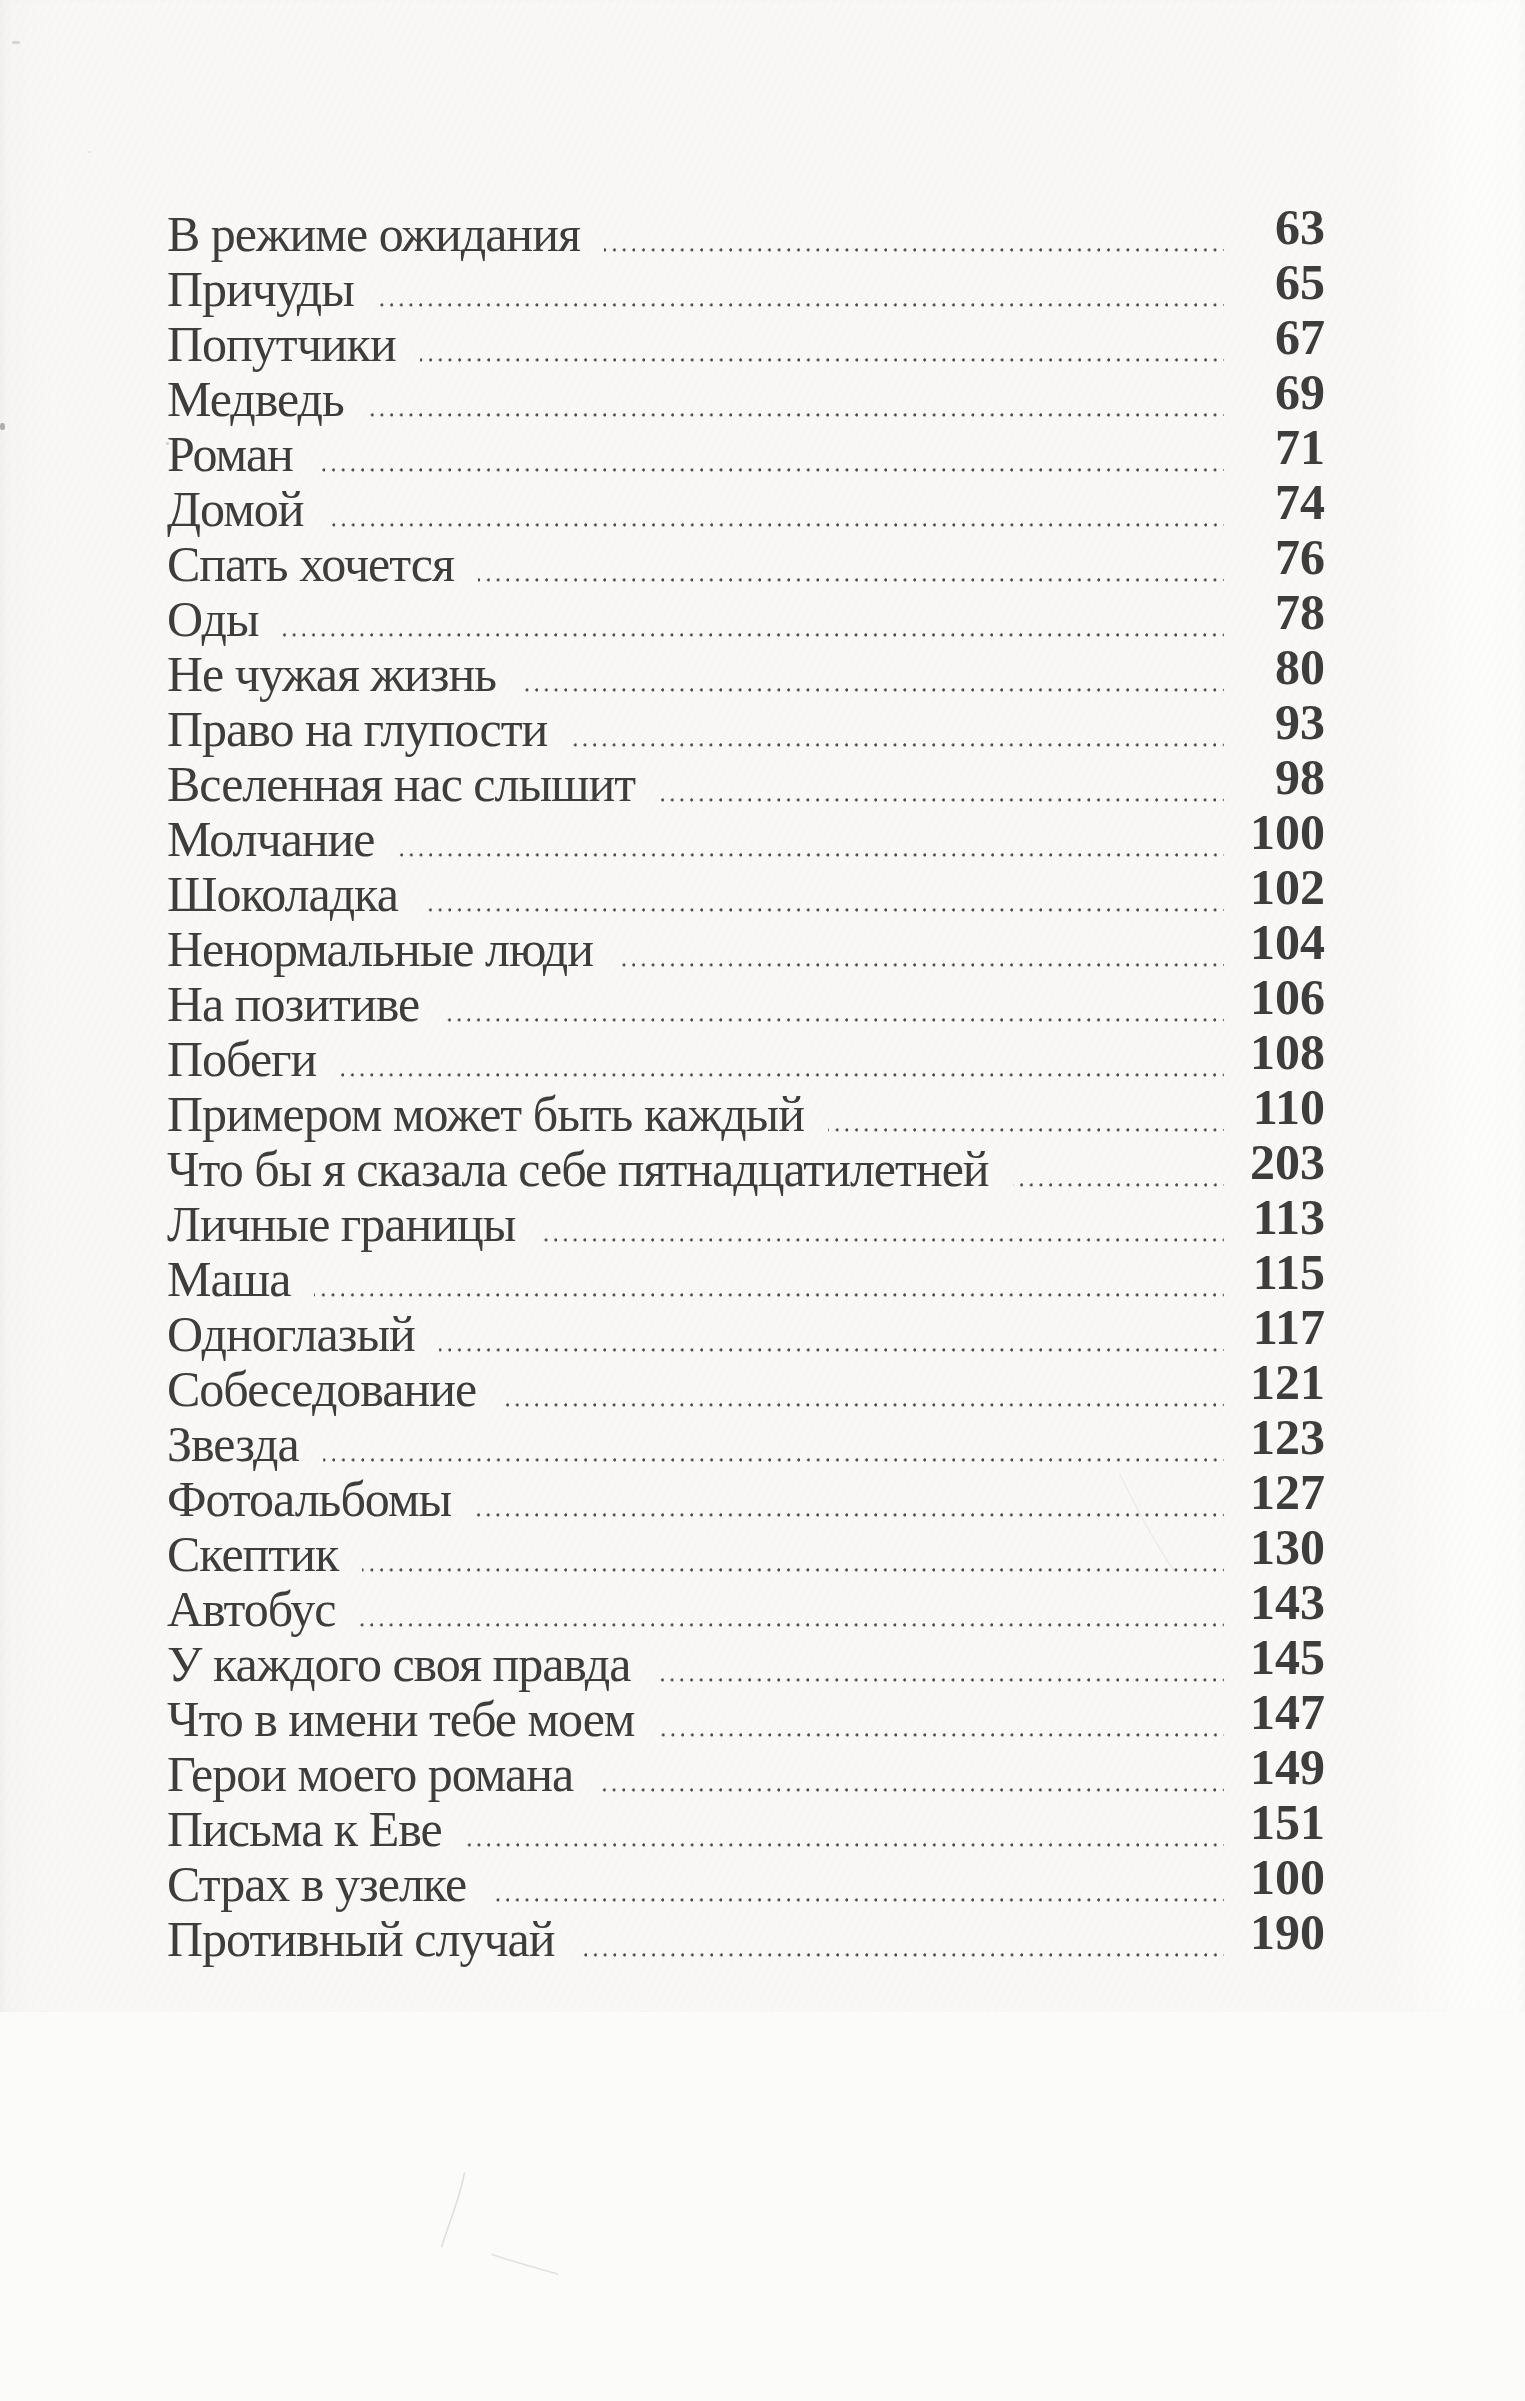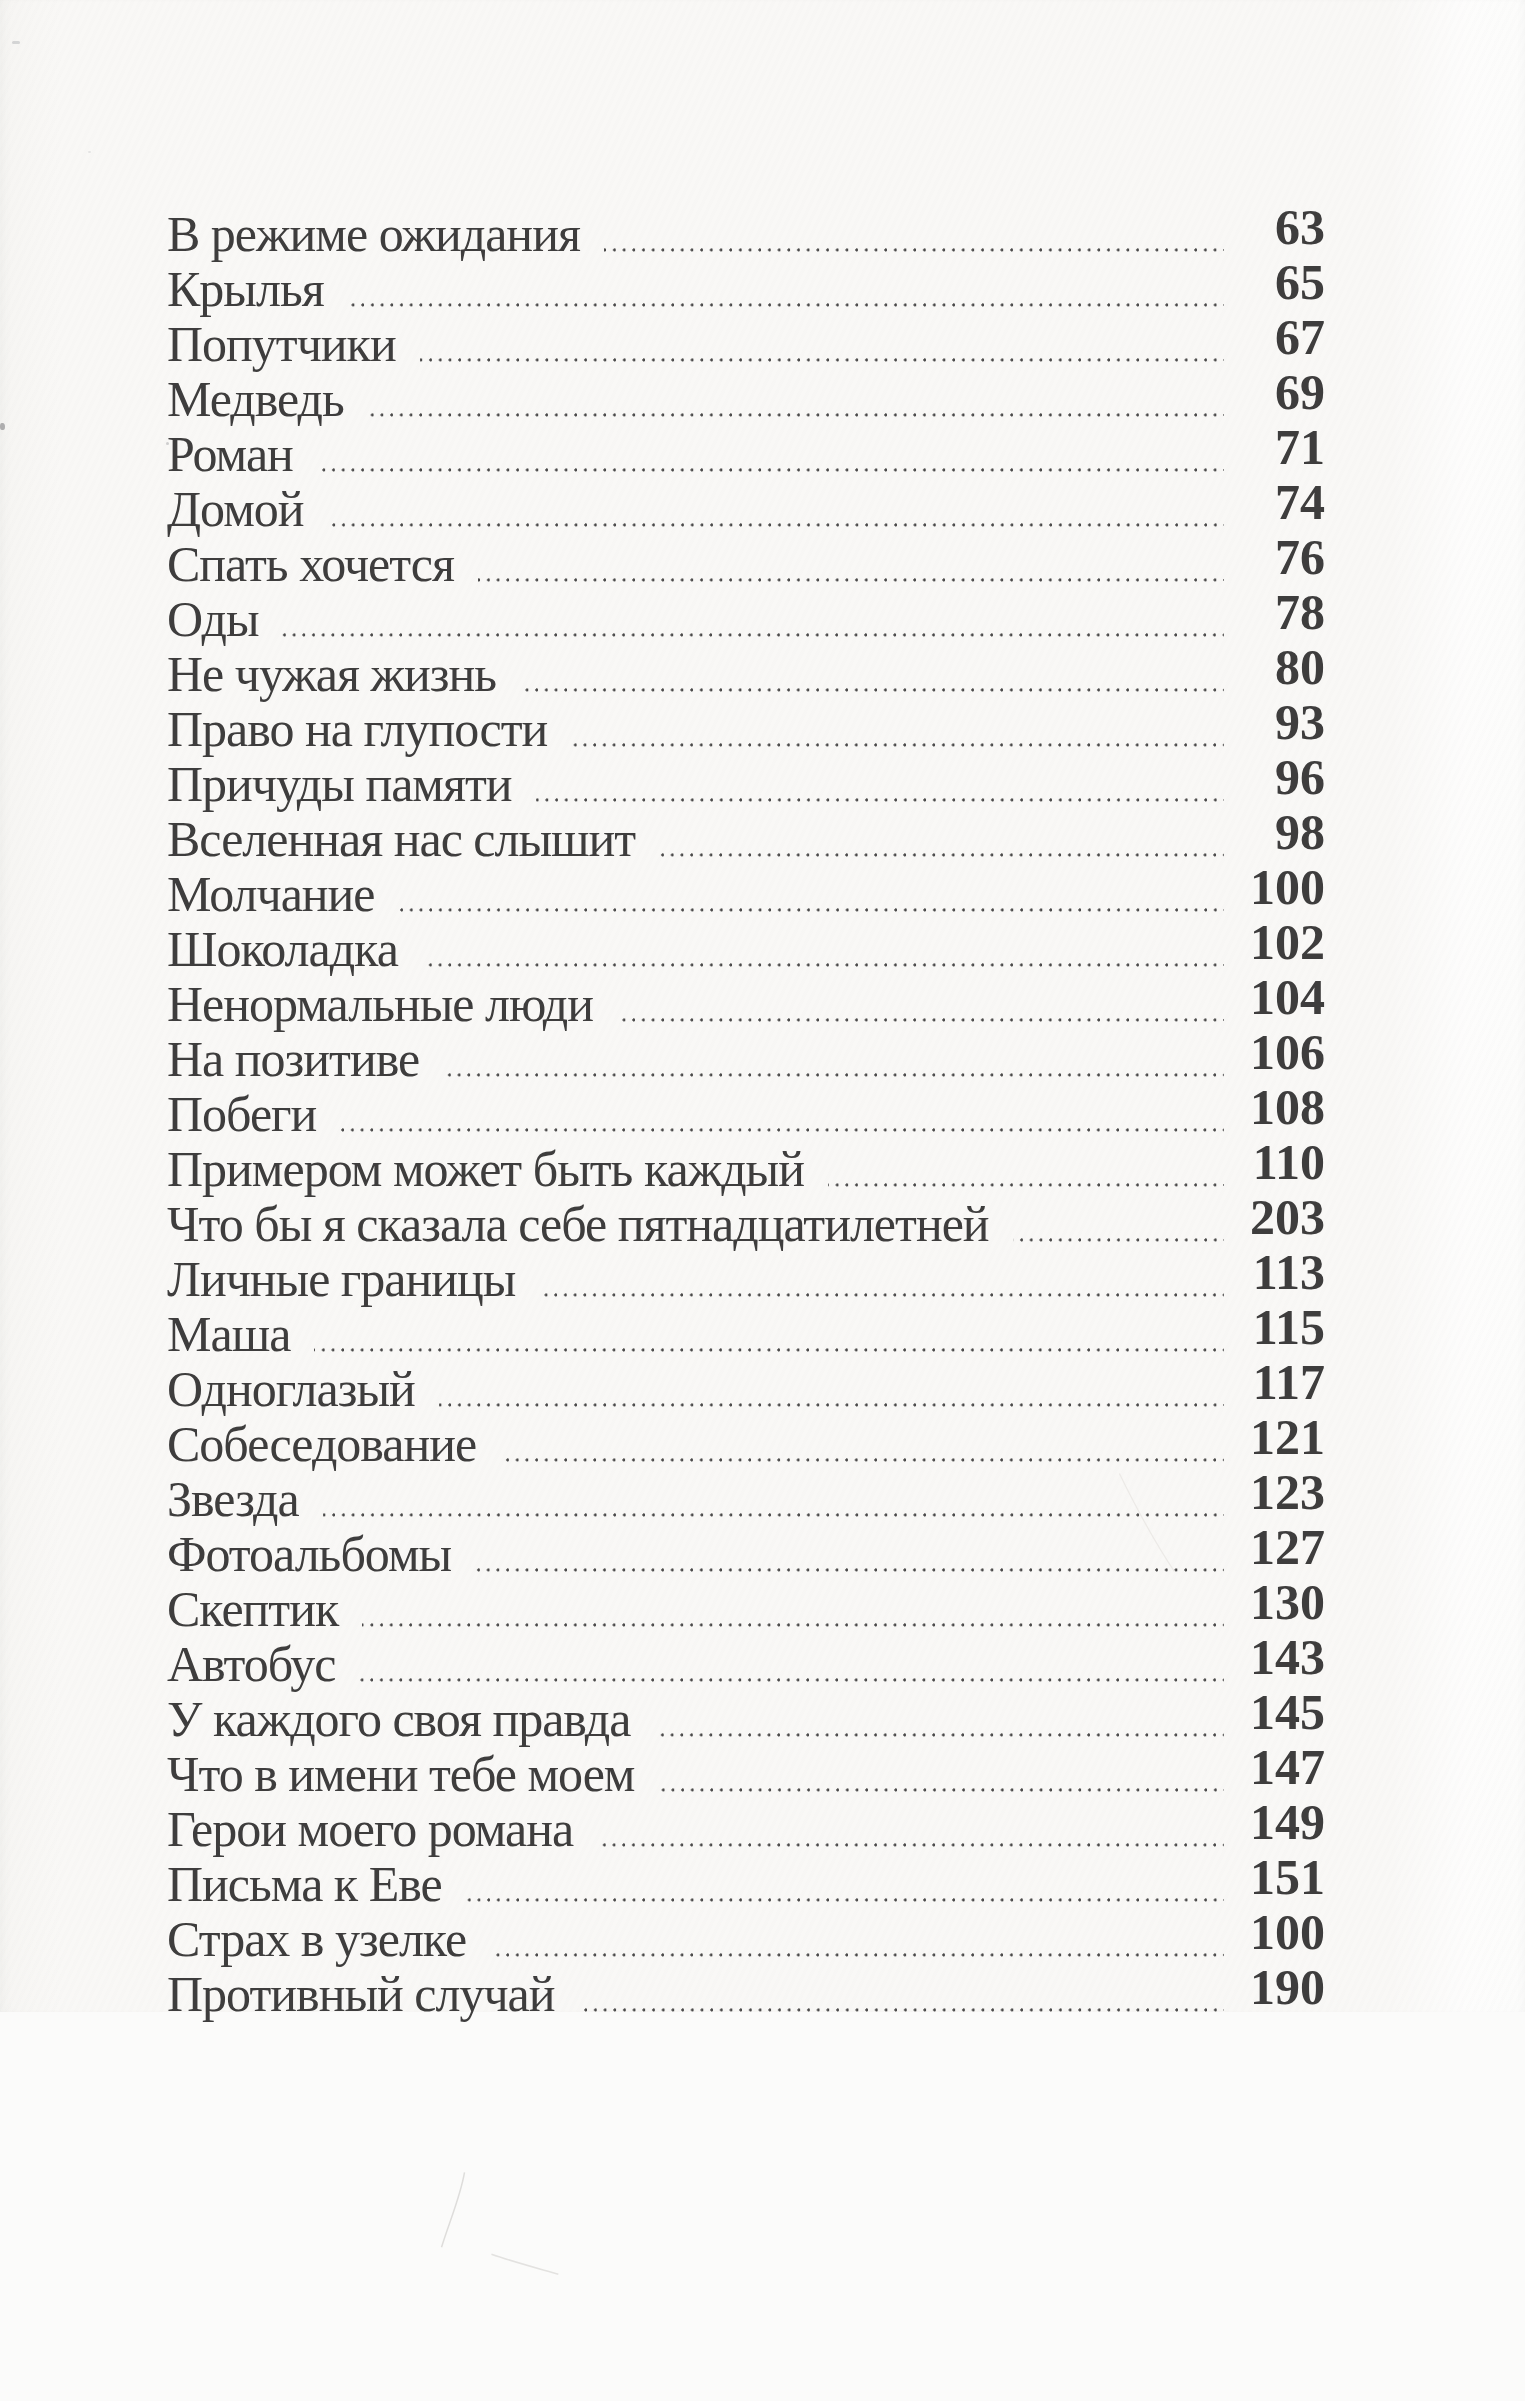--- a/index.html
+++ b/index.html
@@ -73,21 +73,21 @@
 <div class="page">
   <div class="grain"></div>
 
   <div class="toc" id="toc">
       <div class="row">
         <span class="t">В режиме ожидания</span>
         <span class="dots"></span>
         <span class="n">63</span>
       </div>
       <div class="row">
-        <span class="t">Крылья</span>
+        <span class="t">Причуды</span>
         <span class="dots"></span>
         <span class="n">65</span>
       </div>
       <div class="row">
         <span class="t">Попутчики</span>
         <span class="dots"></span>
         <span class="n">67</span>
       </div>
       <div class="row">
         <span class="t">Медведь</span>
@@ -116,25 +116,20 @@
       </div>
       <div class="row">
         <span class="t">Не чужая жизнь</span>
         <span class="dots"></span>
         <span class="n">80</span>
       </div>
       <div class="row">
         <span class="t">Право на глупости</span>
         <span class="dots"></span>
         <span class="n">93</span>
-      </div>
-      <div class="row">
-        <span class="t">Причуды памяти</span>
-        <span class="dots"></span>
-        <span class="n">96</span>
       </div>
       <div class="row">
         <span class="t">Вселенная нас слышит</span>
         <span class="dots"></span>
         <span class="n">98</span>
       </div>
       <div class="row">
         <span class="t">Молчание</span>
         <span class="dots"></span>
         <span class="n">100</span>

